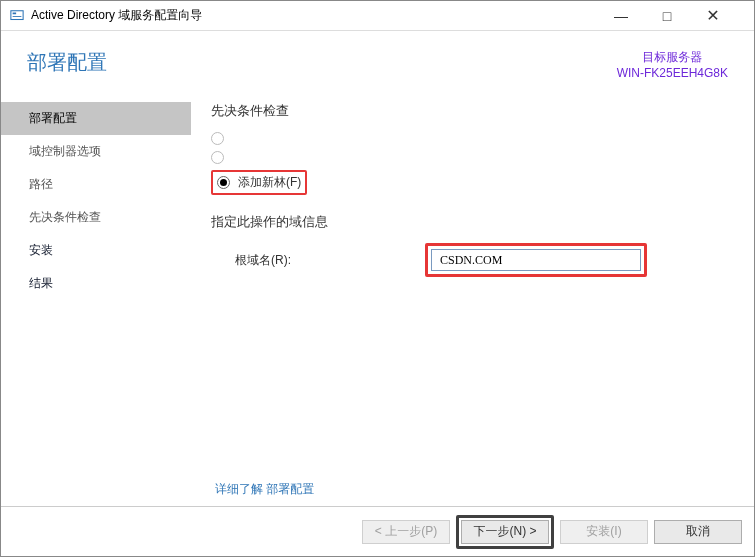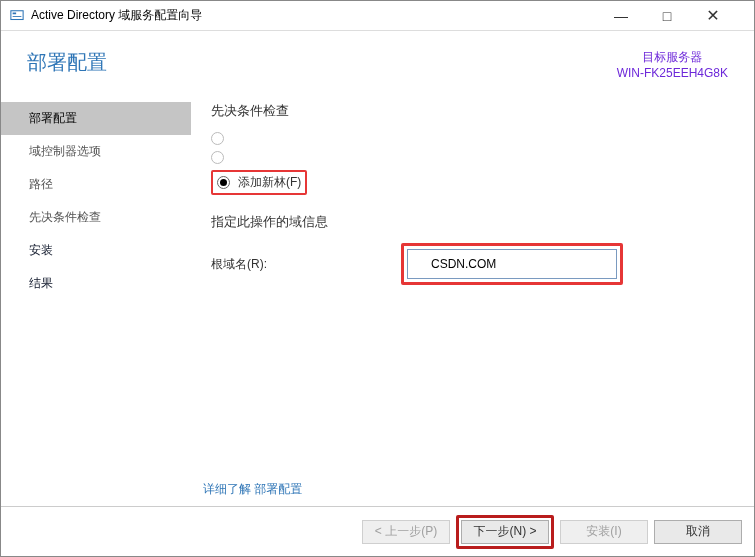--- a/index.html
+++ b/index.html
@@ -19,29 +19,29 @@
   .side-item.active { background: #c5c5c5; color: #000; }
   .side-item.disabled { color: #0f172a; }
   .main { flex: 1; padding: 8px 10px 0 20px; position: relative; }
   .section-label { font-size: 13px; color: #333; margin-bottom: 12px; }
   .radio-row { display: flex; align-items: center; margin: 6px 0; font-size: 12px; color: #333; }
   .radio-row.disabled { color: #888; }
   .radio-circle { width: 13px; height: 13px; border: 1px solid #666; border-radius: 50%; margin-right: 8px; display: flex; align-items: center; justify-content: center; background: #fff; }
   .radio-row.disabled .radio-circle { border-color: #bbb; }
   .radio-circle .dot { width: 7px; height: 7px; background: #000; border-radius: 50%; }
   .highlight-red { border: 2px solid #e63636; padding: 2px 4px; display: inline-block; border-radius: 2px; }
-  .form-row { display: flex; align-items: center; margin-top: 8px; }
+  .form-row { display: flex; align-items: center; margin-top: 8px; margin-left: 24px; }
   .form-label { width: 190px; font-size: 12px; color: #333; }
-  .text-input { width: 210px; height: 30px; border: 1px solid #7a9ac0; padding: 2px 23px; font-size: 12px; color: #000; outline: none; font-family: Liberation Sans, sans-serif; }
+  .text-input { width: 210px; height: 22px; border: 1px solid #7a9ac0; padding: 2px 8px; font-size: 12px; color: #000; outline: none; font-family: Liberation Serif, serif; }
   .input-highlight { border: 3px solid #e63636; padding: 3px; display: inline-block; border-radius: 2px; }
-  .learn-more { color: #2e75b6; font-size: 12px; position: absolute; bottom: 8px; left: 12px; cursor: pointer; }
+  .learn-more { color: #2e75b6; font-size: 12px; position: absolute; bottom: 8px; left: 24px; cursor: pointer; }
   .footer { border-top: 1px solid #ccc; height: 50px; display: flex; align-items: center; justify-content: flex-end; padding: 0 12px; gap: 6px; }
   .btn { min-width: 88px; height: 24px; border: 1px solid #adadad; background: #e9e9e9; font-size: 12px; color: #333; display: flex; align-items: center; justify-content: center; cursor: pointer; }
   .btn.disabled { color: #a0a0a0; background: #efefef; border-color: #cfcfcf; cursor: default; }
-  .btn-highlight { border: 3px solid #b91c1c; padding: 2px; border-radius: 2px; text-align: center; }
+  .btn-highlight { border: 3px solid #404040; padding: 2px; border-radius: 2px; text-align: center; }
 </style>
 </head>
 <body>
 
 <div class="titlebar">
   <span class="app-icon">
     <svg width="14" height="14" viewBox="0 0 16 16">
         <rect x="1" y="2" width="14" height="10" fill="none" stroke="#2e75b6" stroke-width="1.2"></rect>
         <rect x="3" y="4" width="4" height="2" fill="#2e75b6"></rect>
         <rect x="3" y="8" width="10" height="1" fill="#2e75b6"></rect>

